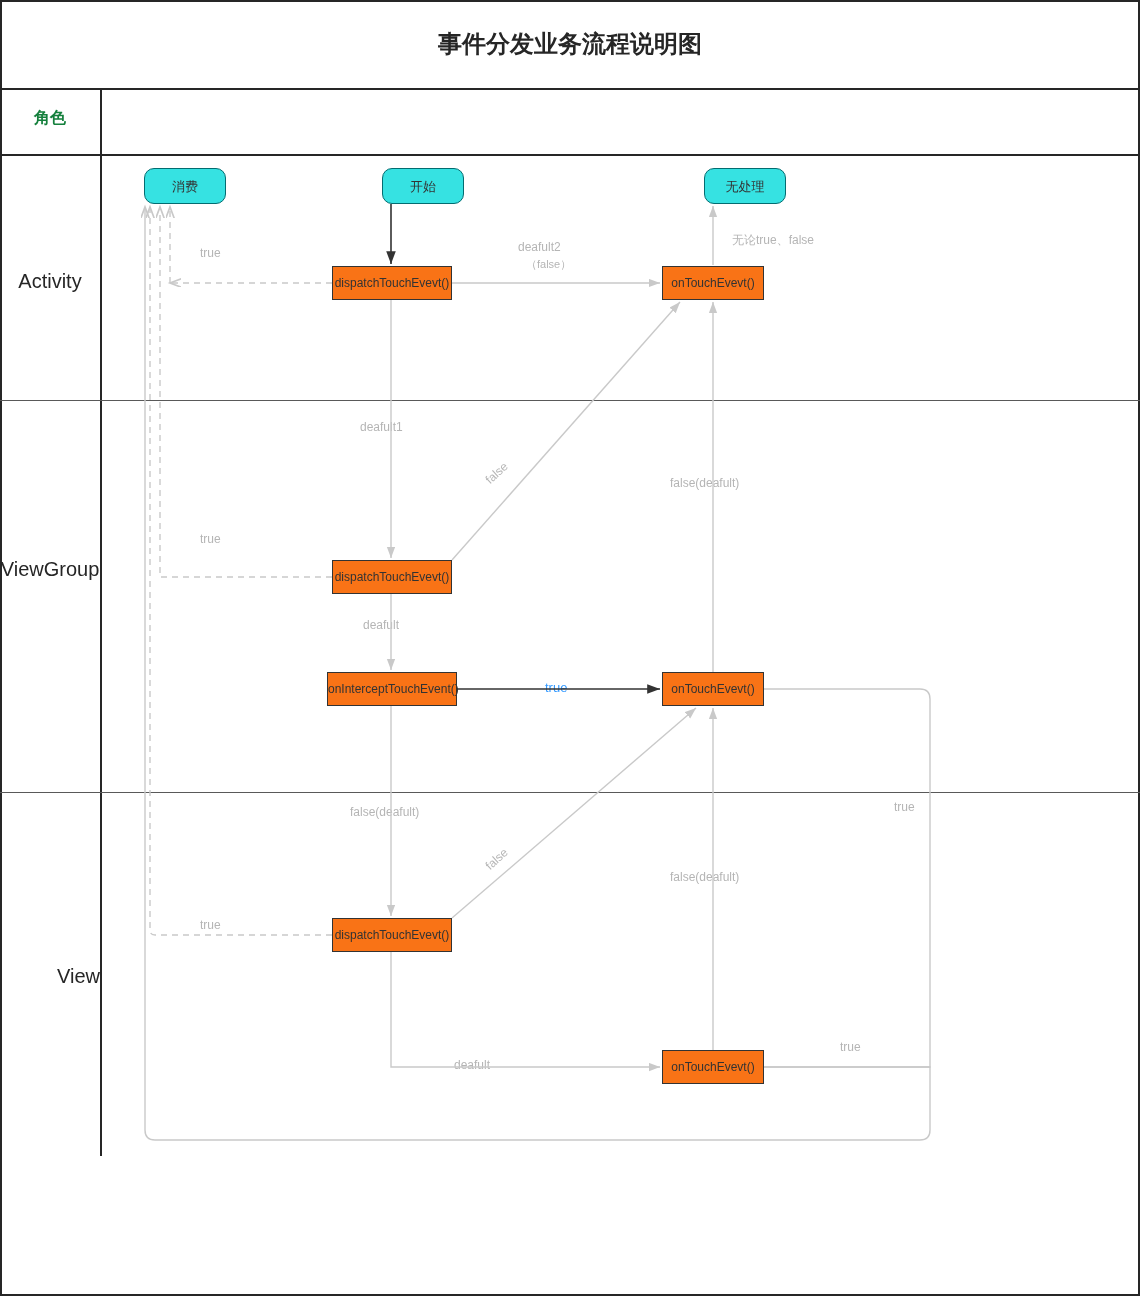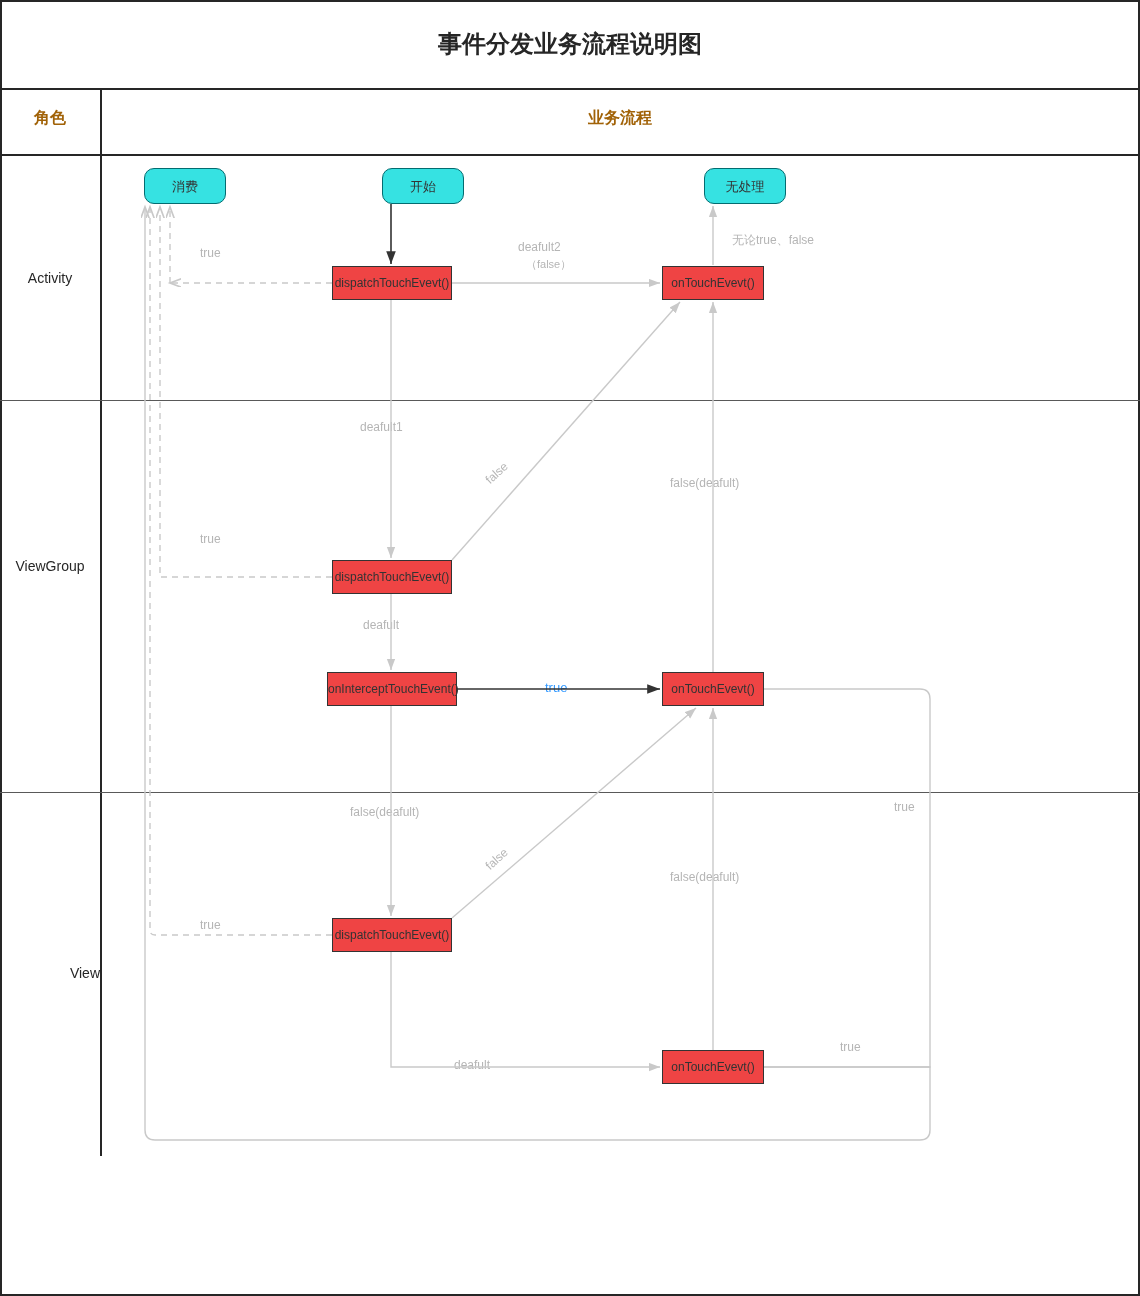--- a/index.html
+++ b/index.html
@@ -6,25 +6,25 @@
   .canvas { position:relative; width:1140px; height:1296px; }
   .outer { position:absolute; left:0; top:0; width:1140px; height:1296px; border:2px solid #262626; box-sizing:border-box; }
 
   .title { position:absolute; left:0; top:0; width:100%; text-align:center; font-size:24px; font-weight:600; line-height:88px; height:88px; color:#262626; }
   .hrow-top { position:absolute; left:0; top:88px; width:100%; border-top:2px solid #262626; }
   .vcol { position:absolute; left:100px; top:88px; width:0; height:1068px; border-left:2px solid #262626; }
   .hrow-1 { position:absolute; left:0; top:154px; width:100%; border-top:2px solid #262626; }
   .hrow-lane1 { position:absolute; left:0; top:400px; width:1140px; border-top:1px solid #595959; }
   .hrow-lane2 { position:absolute; left:0; top:792px; width:1140px; border-top:1px solid #595959; }
 
-  .hdr { position:absolute; font-size:16px; font-weight:600; color:#a16207; }
-  .lane-lbl { position:absolute; left:0; width:100px; text-align:center; font-size:14px; color:#262626; }
+  .hdr { position:absolute; font-size:16px; font-weight:600; color:#15803d; }
+  .lane-lbl { position:absolute; left:0; width:100px; text-align:center; font-size:20px; color:#262626; }
 
   .term { position:absolute; background:#36e2e2; border:1.5px solid #036c70; border-radius:10px; text-align:center; font-size:13px; padding:0; line-height:36px; height:36px; width:82px; box-sizing:border-box;margin-left:32px; }
-  .proc { position:absolute; background:#ef4444; border:1px solid #333; text-align:center; font-size:12px; line-height:32px; height:34px; box-sizing:border-box; }
+  .proc { position:absolute; background:#f97316; border:1px solid #333; text-align:center; font-size:12px; line-height:32px; height:34px; box-sizing:border-box; }
 
   .edge-lbl { position:absolute; font-size:12px; color:#b5b5b5; }
   .edge-lbl.blue { color:#3399ff; font-size:13px; }
   .edge-lbl.sub { font-size:11px; }
 
   svg.edges { position:absolute; left:0; top:0; width:1140px; height:1296px; pointer-events:none; }
 </style>
 </head>
 <body>
 
@@ -33,21 +33,20 @@
 
   <div class="title">事件分发业务流程说明图</div>
 
   <div class="hrow-top"></div>
   <div class="vcol"></div>
   <div class="hrow-1"></div>
   <div class="hrow-lane1"></div>
   <div class="hrow-lane2"></div>
 
   <div class="hdr" style="left:0; top:108px; width:100px; text-align:center;">角色</div>
-  <div class="hdr" style="left:100px; top:108px; width:1040px; text-align:center;">业务流程</div>
 
   <div class="lane-lbl" style="top:270px;">Activity</div>
   <div class="lane-lbl" style="top:558px;">ViewGroup</div>
   <div class="lane-lbl" style="top:965px;text-align:right;">View</div>
 
   <div class="term" style="left:112px; top:168px;">消费</div>
   <div class="term" style="left:350px; top:168px;">开始</div>
   <div class="term" style="left:672px; top:168px;">无处理</div>
 
   <div class="proc" style="left:332px; top:266px; width:120px;">dispatchTouchEvevt()</div>

